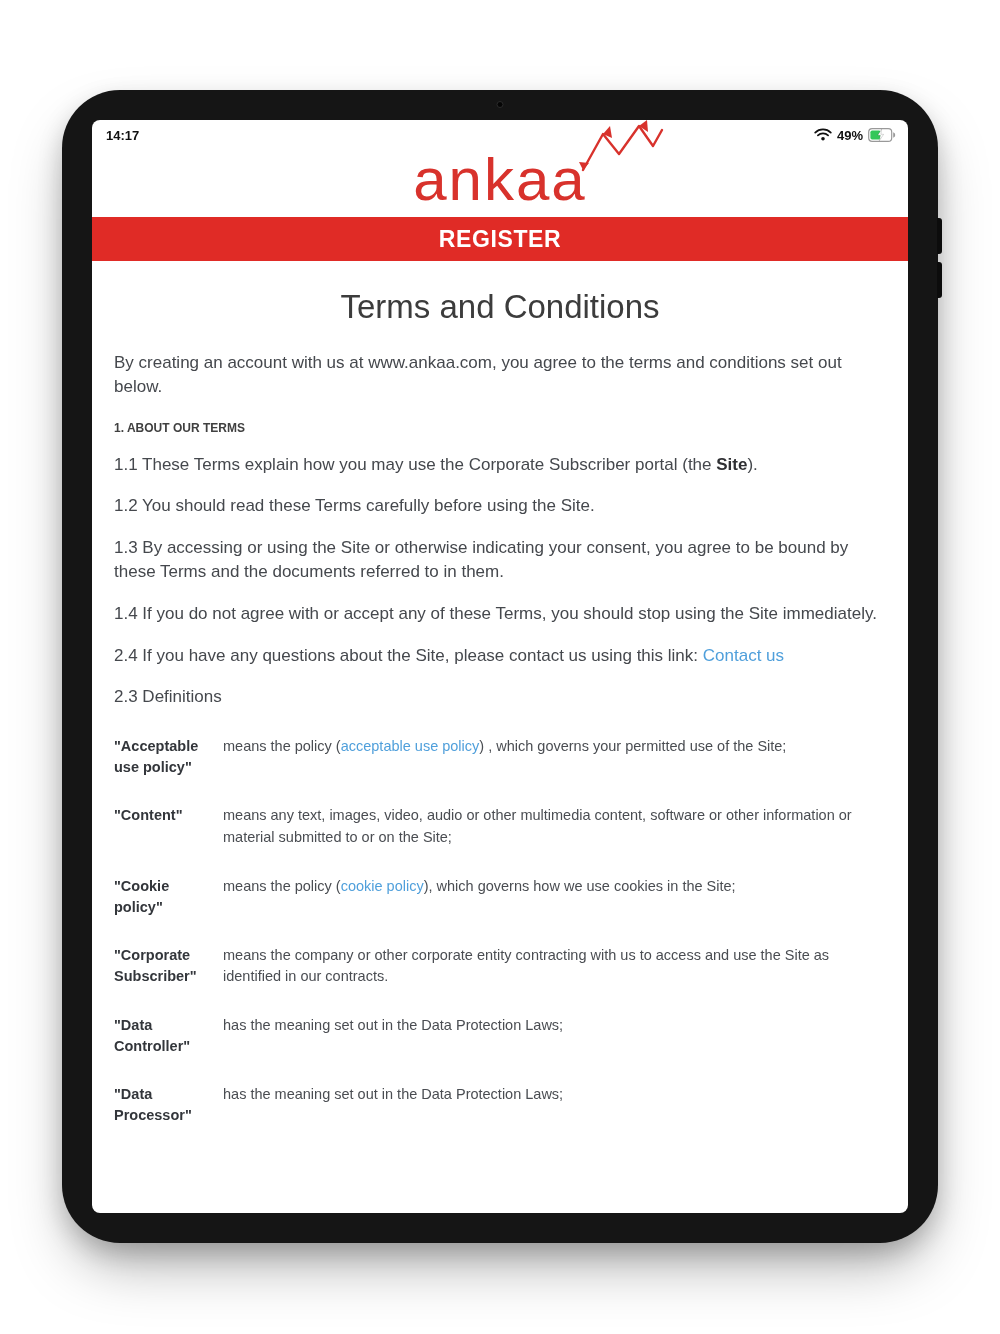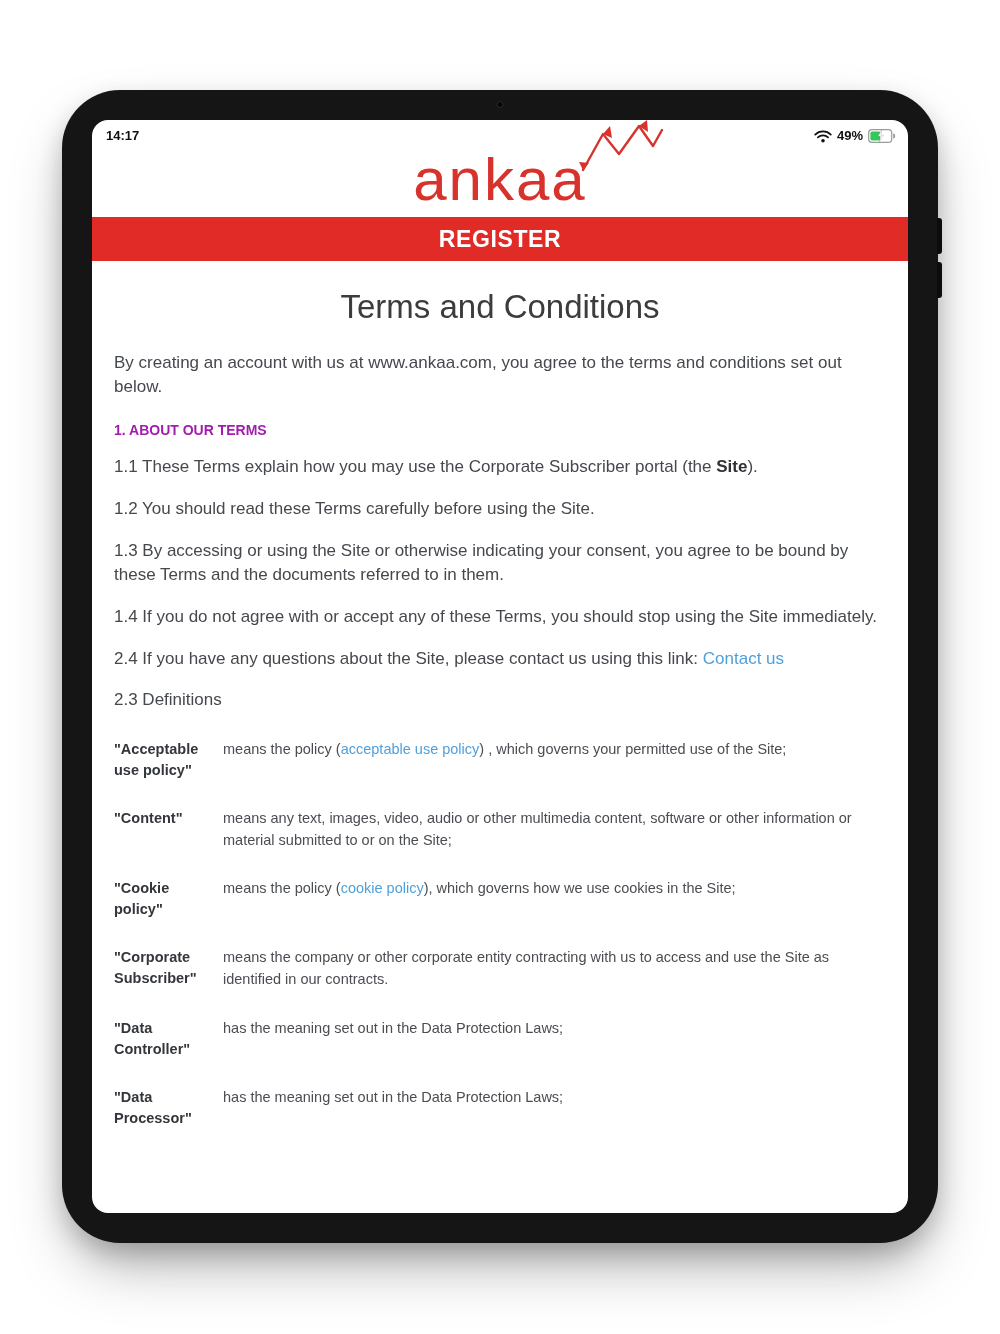--- a/index.html
+++ b/index.html
@@ -16,46 +16,46 @@
   .device{position:absolute;left:62px;top:90px;width:876px;height:1153px;background:#151515;
           border-radius:58px;box-shadow:0 30px 60px -12px rgba(0,0,0,.35),0 10px 24px rgba(0,0,0,.18);}
   .camera{position:absolute;top:11px;left:50%;transform:translateX(-50%);width:7px;height:7px;
           border-radius:50%;background:#050505;border:1px solid #2b2b2b;}
   .side-btn{position:absolute;right:-4px;width:5px;background:#0c0c0c;border-radius:0 3px 3px 0;}
   .side-btn.one{top:128px;height:36px;}
   .side-btn.two{top:172px;height:36px;}
 
   
   .screen{position:absolute;left:30px;top:30px;width:816px;height:1093px;background:#ffffff;
-          border-radius:16px;overflow:hidden;display:flex;flex-direction:column;}
+          border-radius:8px;overflow:hidden;display:flex;flex-direction:column;}
 
   
   .statusbar{display:flex;justify-content:space-between;align-items:center;height:26px;
              padding:4px 12px 0 14px;font-size:13px;font-weight:700;color:#111;flex:0 0 auto;}
-  .status-right{display:flex;align-items:flex-end;gap:5px;}
+  .status-right{display:flex;align-items:flex-start;gap:5px;}
   .status-right svg{display:block;}
   .batt-pct{font-weight:600;}
 
   
   .logo-wrap{flex:0 0 auto;text-align:center;padding:2px 0 6px;}
   .logo-inner{position:relative;display:inline-block;}
   .logo-text{font-size:60px;line-height:1.05;font-weight:400;color:var(--logo_red);
              letter-spacing:2px;font-family:"Liberation Sans",sans-serif;}
   .logo-star{position:absolute;top:-30px;right:-78px;}
 
   
   .register-bar{flex:0 0 auto;height:44px;background:var(--brand_red);display:flex;
                 align-items:center;justify-content:center;color:#fff;font-weight:700;
                 font-size:23px;letter-spacing:.6px;}
 
   
   .content{flex:1 1 auto;overflow:hidden;padding:12px 22px 0;color:#45484d;font-size:17px;line-height:1.45;}
   .page-title{text-align:center;font-size:33px;font-weight:400;color:#3c3c3c;margin:10px 0 20px;}
   .content p{margin:0 0 17px;}
-  .section-heading{font-weight:700;font-size:14px;color:#a21caf;margin:20px 0 15px;}
+  .section-heading{font-weight:700;font-size:12px;color:#404040;margin:20px 0 15px;}
   a.link{color:var(--link_blue);text-decoration:none;cursor:pointer;}
   strong{color:#2f3033;margin-top:40px;}
 
   
   .definitions{margin-top:26px;}
   .def-row{display:grid;grid-template-columns:97px 1fr;column-gap:12px;margin-bottom:27px;
            font-size:14.5px;line-height:1.5;color:#4a4d52;}
   .def-term{font-weight:700;color:#33363b;line-height:1.45;}
 </style>
 </head>

